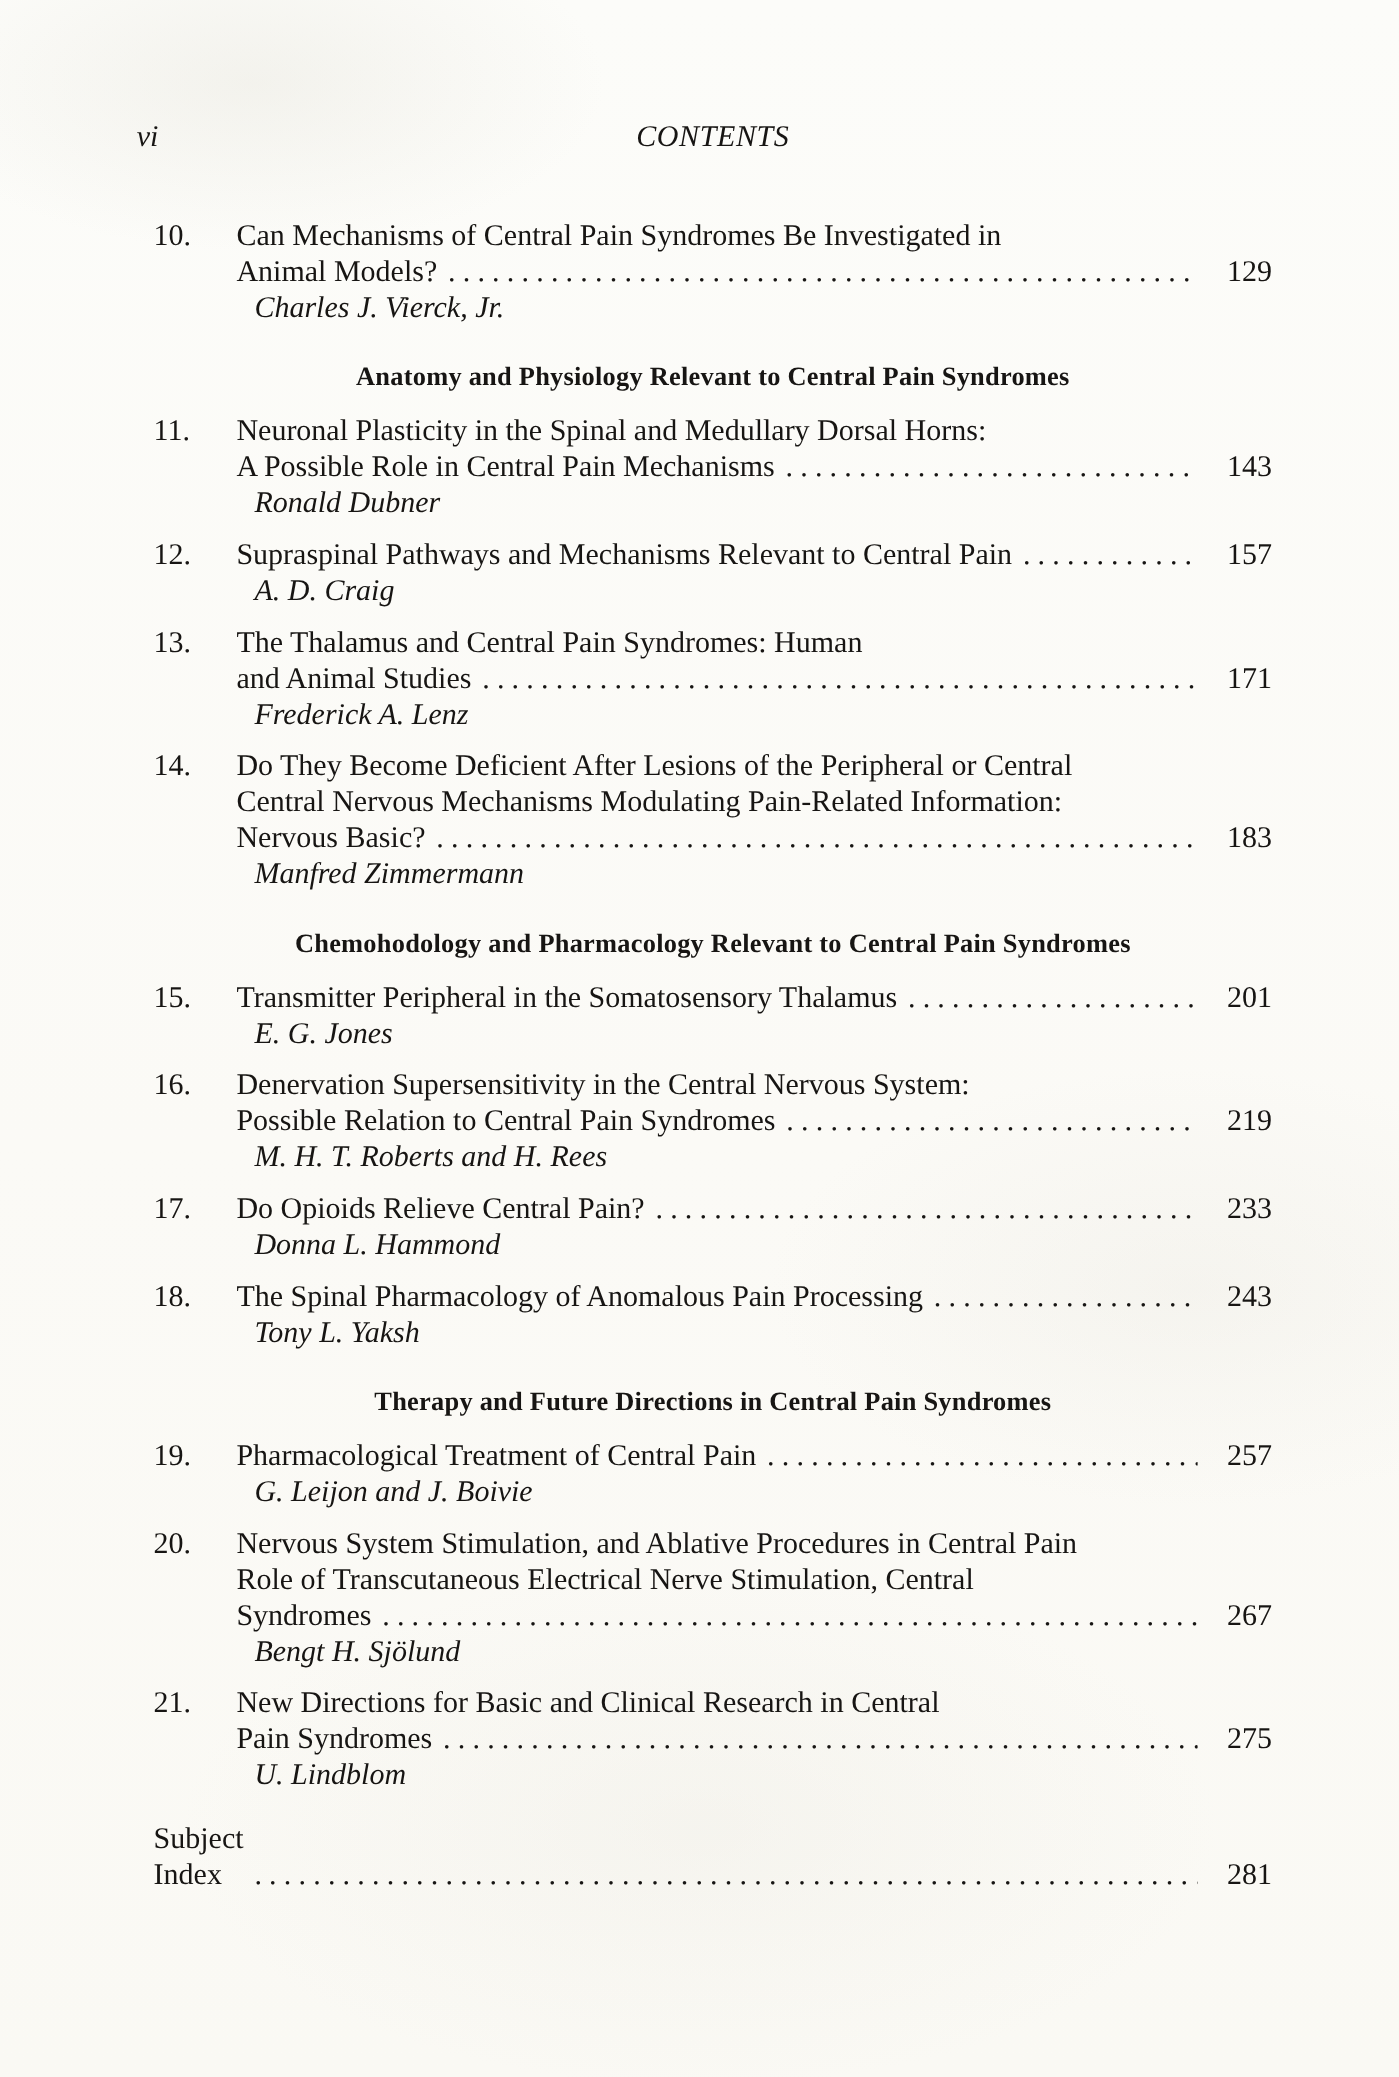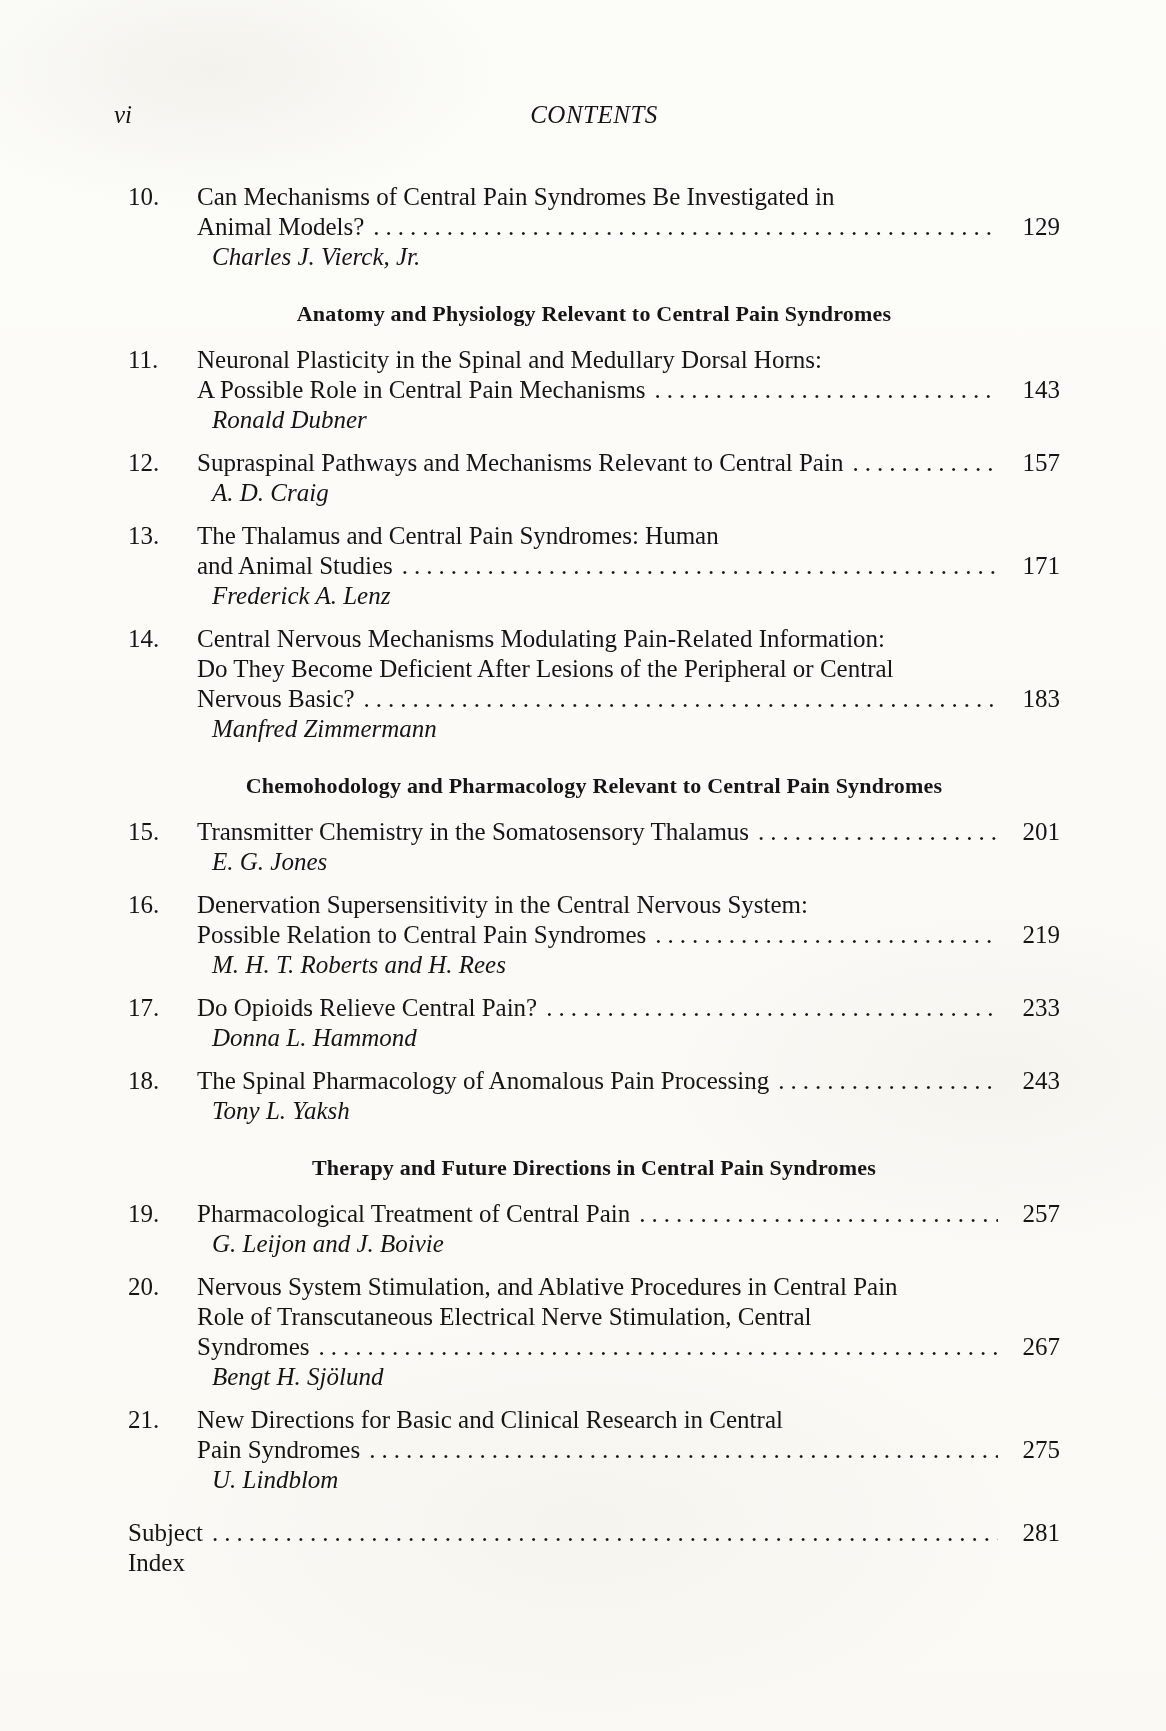--- a/index.html
+++ b/index.html
@@ -90,21 +90,21 @@
   }
 
   .author {
     font-style: italic;
     margin-left: 15px;
   }
 
   
   .index-row {
     display: flex;
-    align-items: flex-start;
+    align-items: flex-end;
     margin-top: 23px;
   }
 </style>
 </head>
 <body>
 
 <div class="page">
 
   <div class="header">
     <span class="folio">vi</span>
@@ -156,36 +156,36 @@
             <span class="t">and Animal Studies</span>
             <span class="leader"></span>
             <span class="pg">171</span>
           </div>
           <div class="author">Frederick A. Lenz</div>
         </div>
       </div>
       <div class="entry">
         <div class="num">14.</div>
         <div class="body">
+          <div class="line">Do They Become Deficient After Lesions of the Peripheral or Central</div>
           <div class="line">Central Nervous Mechanisms Modulating Pain-Related Information:</div>
-          <div class="line">Do They Become Deficient After Lesions of the Peripheral or Central</div>
           <div class="dotline">
             <span class="t">Nervous Basic?</span>
             <span class="leader"></span>
             <span class="pg">183</span>
           </div>
           <div class="author">Manfred Zimmermann</div>
         </div>
       </div>
       <div class="toc-heading">Chemohodology and Pharmacology Relevant to Central Pain Syndromes</div>
       <div class="entry">
         <div class="num">15.</div>
         <div class="body">
           <div class="dotline">
-            <span class="t">Transmitter Chemistry in the Somatosensory Thalamus</span>
+            <span class="t">Transmitter Peripheral in the Somatosensory Thalamus</span>
             <span class="leader"></span>
             <span class="pg">201</span>
           </div>
           <div class="author">E. G. Jones</div>
         </div>
       </div>
       <div class="entry">
         <div class="num">16.</div>
         <div class="body">
           <div class="line">Denervation Supersensitivity in the Central Nervous System:</div>

